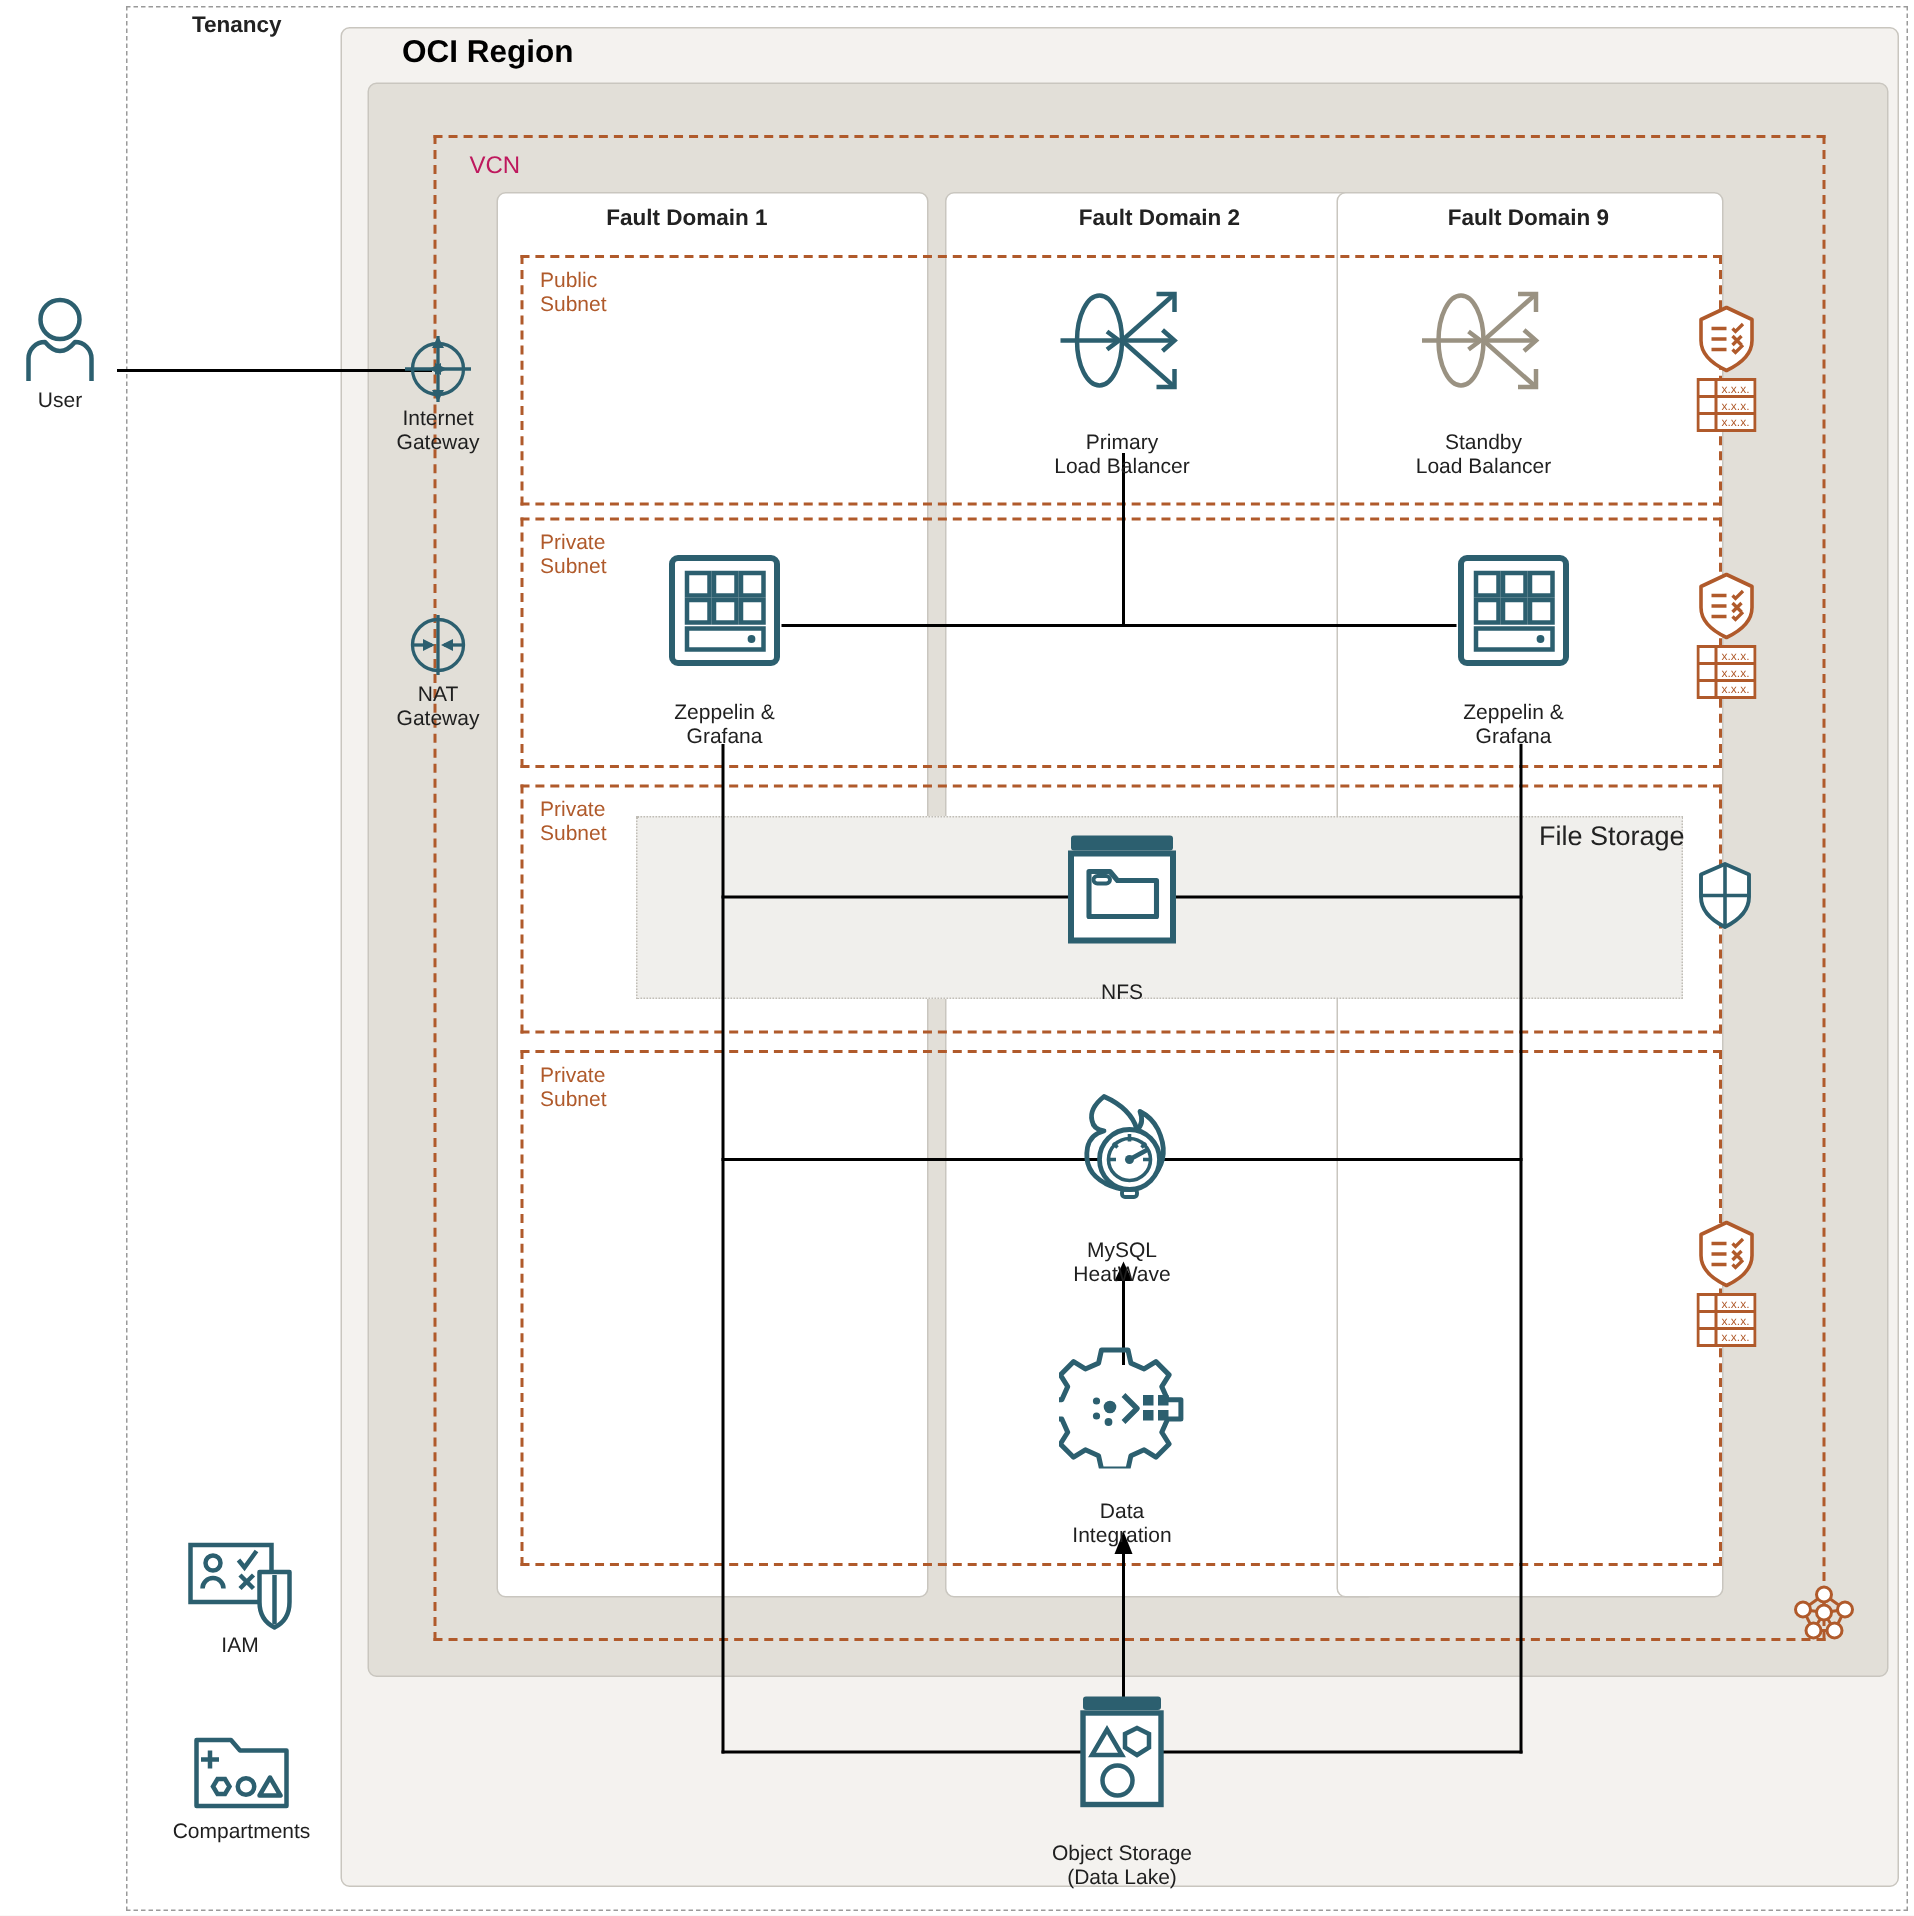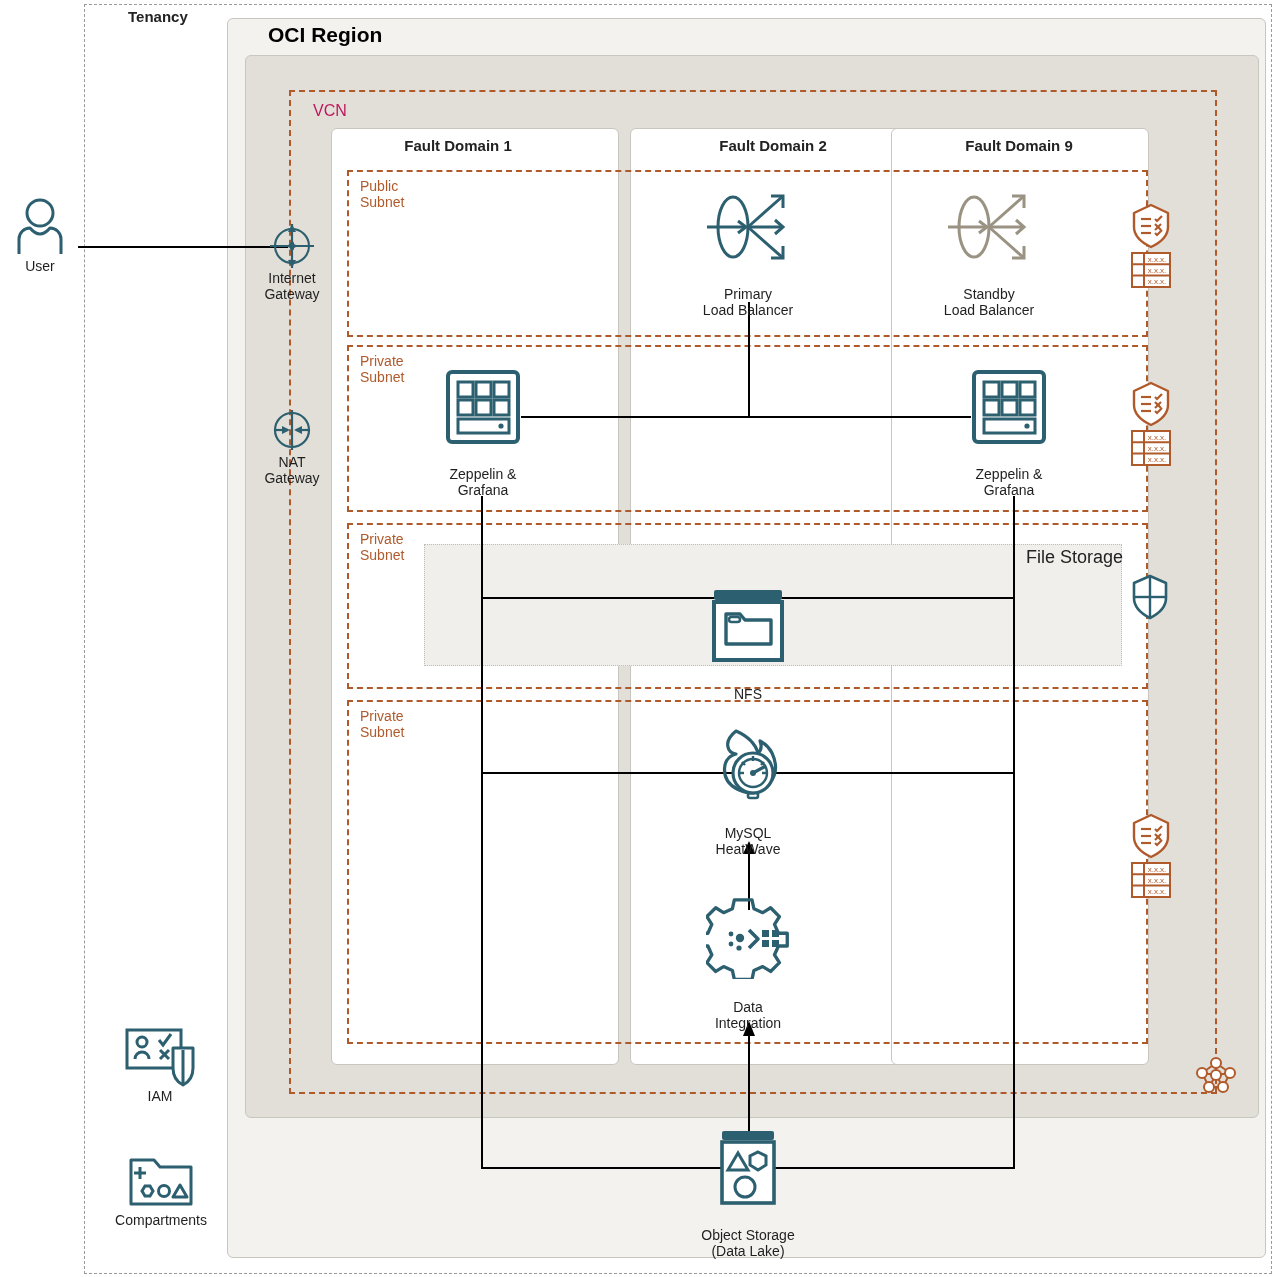--- a/index.html
+++ b/index.html
@@ -309,21 +309,21 @@
       <rect x="14" y="32" width="15" height="15" fill="none" stroke="#2c5f6f" stroke-width="3"></rect>
       <rect x="32" y="32" width="15" height="15" fill="none" stroke="#2c5f6f" stroke-width="3"></rect>
       <rect x="50" y="32" width="15" height="15" fill="none" stroke="#2c5f6f" stroke-width="3"></rect>
       <rect x="14" y="51" width="51" height="14" fill="none" stroke="#2c5f6f" stroke-width="3"></rect>
       <circle cx="57" cy="58" r="2.6" fill="#2c5f6f"></circle>
     </svg>
     <span class="cap">Zeppelin &amp;
 Grafana</span>
   </div>
 
-  <div class="abs node" style="left:700px; top:586px; width:96px;">
+  <div class="abs node" style="left:700px; top:553px; width:96px;">
     <svg class="glyph" width="80" height="80" viewBox="0 0 80 80">
       <rect x="6" y="4" width="68" height="10" rx="2" fill="#2c5f6f"></rect>
       <rect x="6" y="16" width="68" height="58" fill="#ffffff" stroke="#2c5f6f" stroke-width="4"></rect>
       <path d="M18 58 V28 h14 l5 6 h26 v24 Z" fill="none" stroke="#2c5f6f" stroke-width="3.4" stroke-linejoin="round"></path>
       <rect x="21" y="31" width="11" height="5" rx="2.5" fill="none" stroke="#2c5f6f" stroke-width="2.6"></rect>
     </svg>
     <span class="cap">NFS</span>
   </div>
 
   <div class="abs node" style="left:700px; top:725px; width:96px;">

